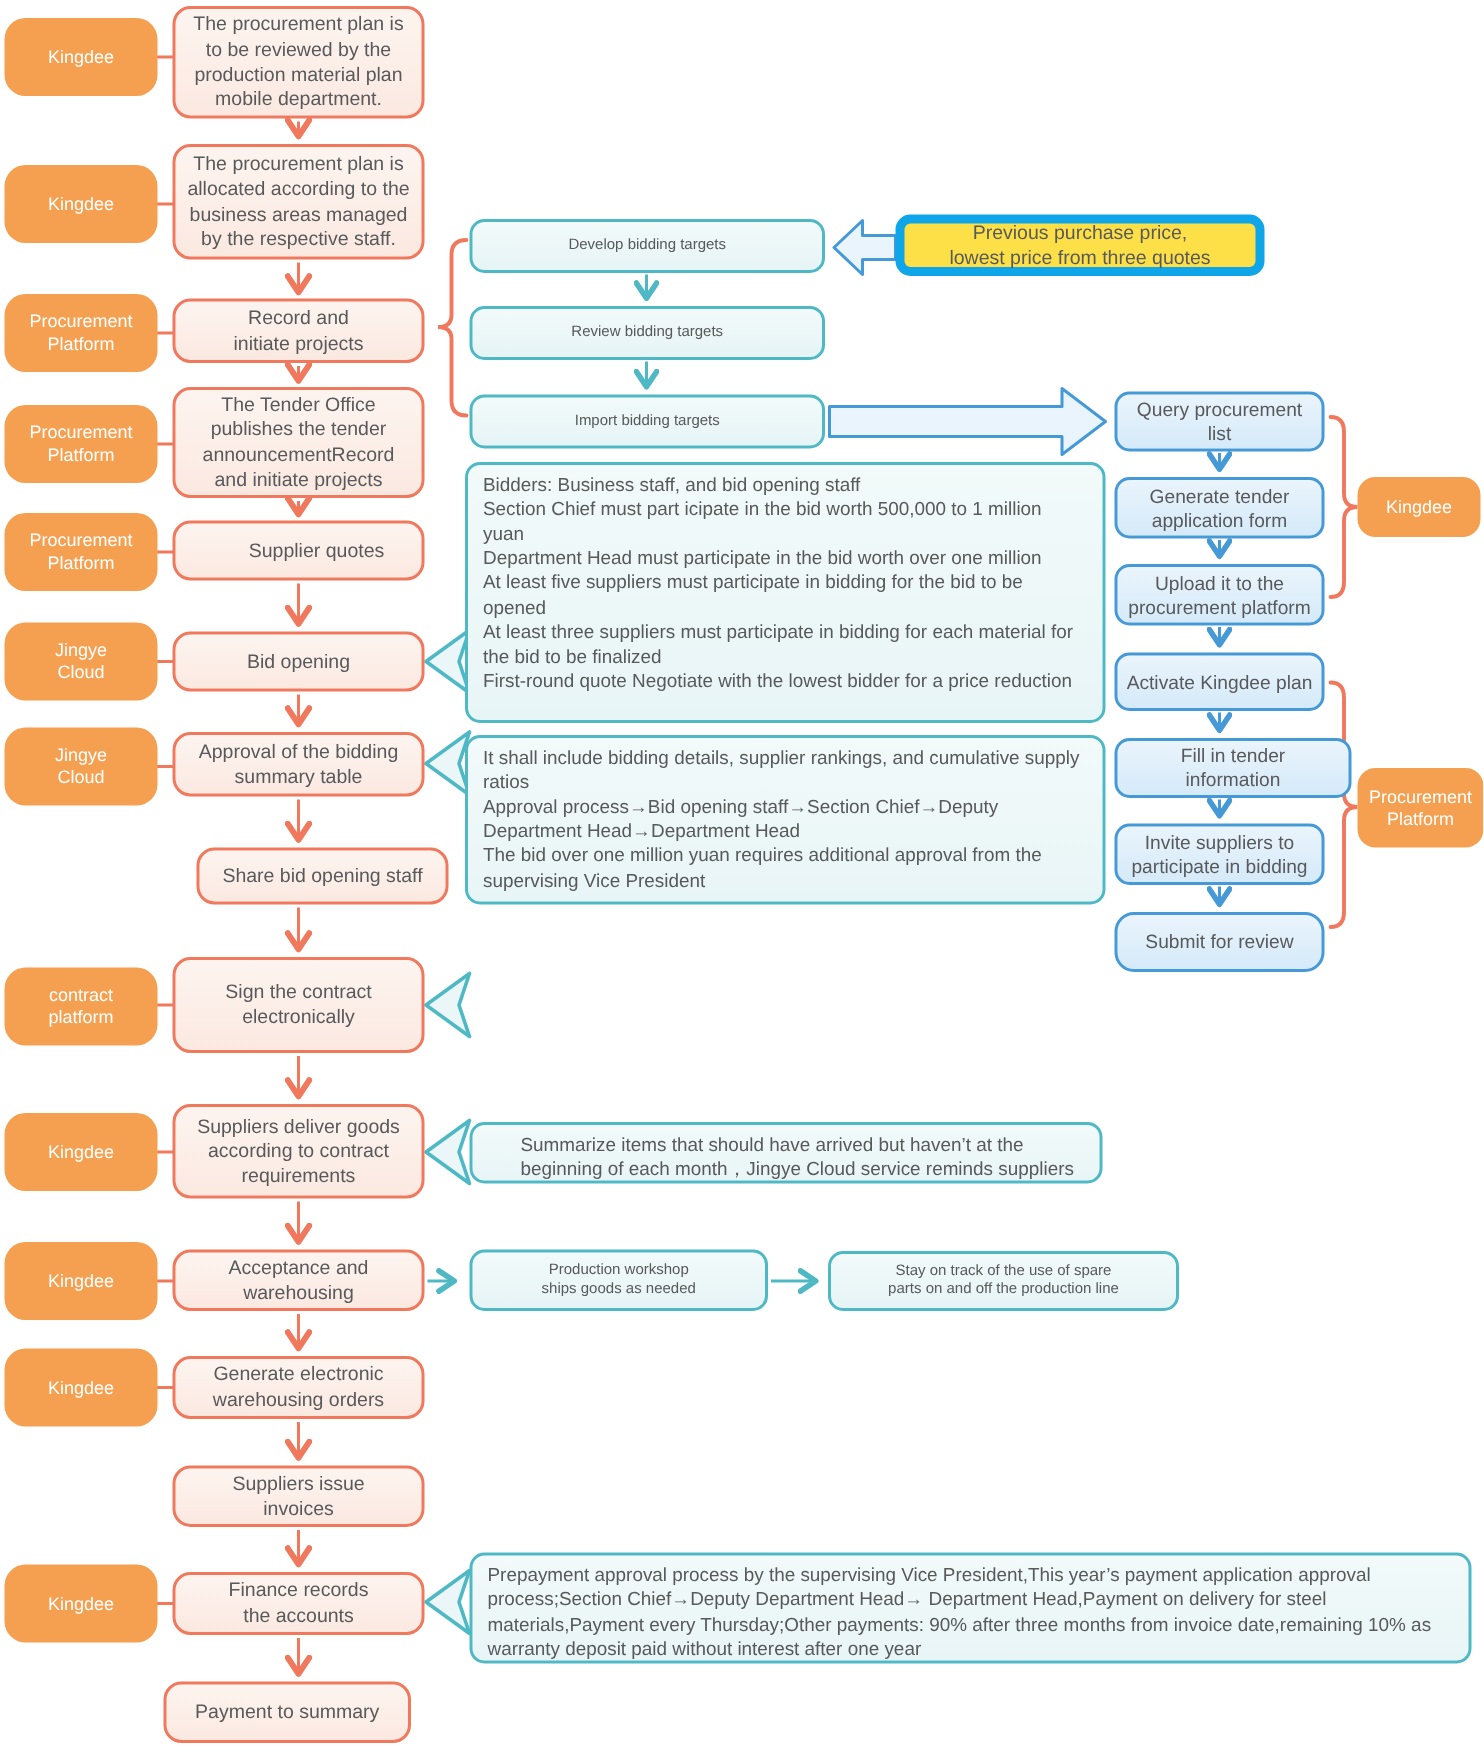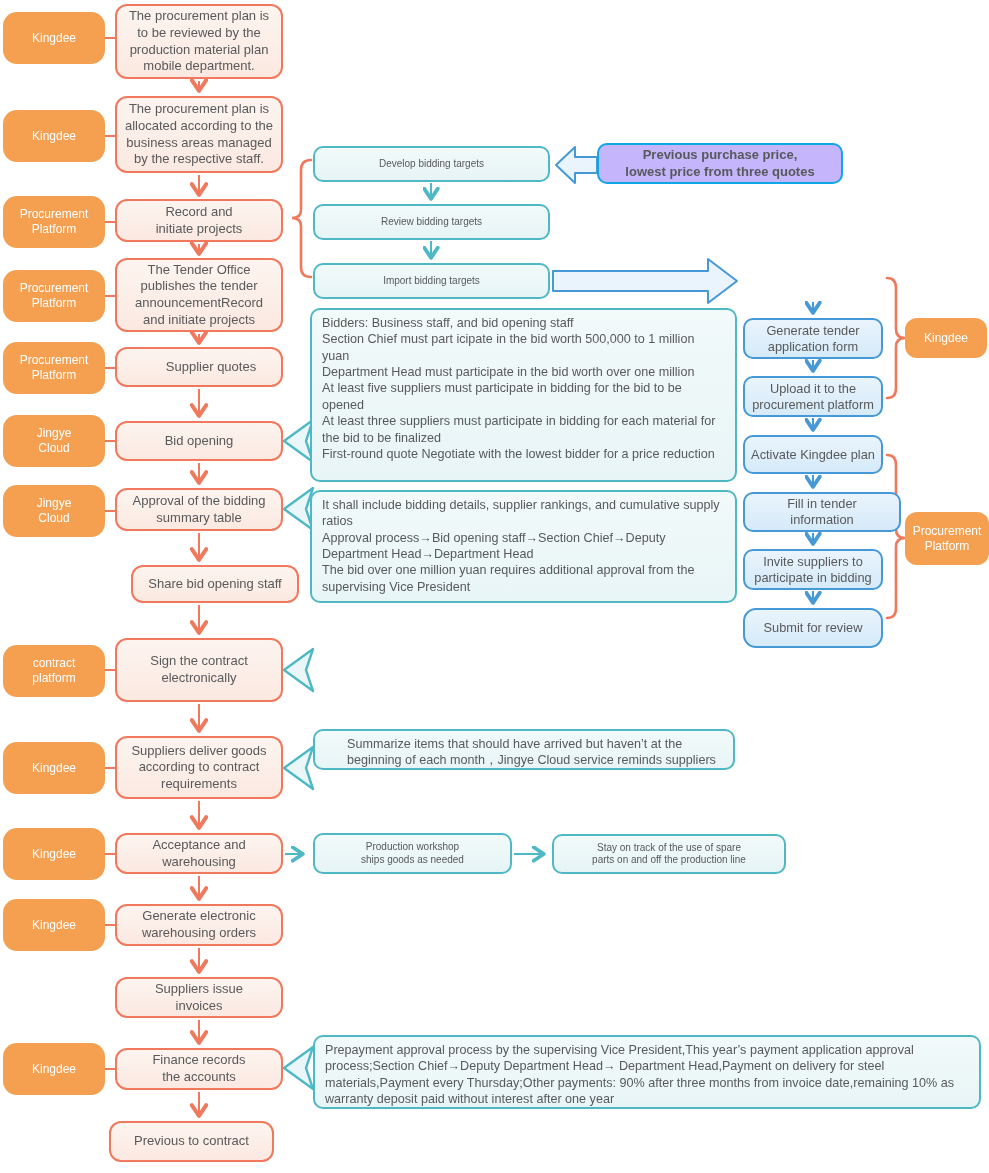--- a/index.html
+++ b/index.html
@@ -11,21 +11,21 @@
   .pre{white-space:pre-line;}
   .lbl{background:#F5A051;color:#ffffff;border-radius:14px;font-size:12px;line-height:1.25;}
   .pbox{background:linear-gradient(180deg,#FDF4EF,#FBE9E1);border:2px solid #F0785C;
         border-radius:12px;font-size:13px;line-height:1.28;padding:2px 6px;}
   .tbox{background:linear-gradient(180deg,#F2FAFA,#E6F4F5);border:2px solid #4EB9C5;
         border-radius:10px;font-size:10px;line-height:1.25;}
   .note{background:linear-gradient(180deg,#F2FAFA,#E8F5F6);border:2px solid #4EB9C5;
         border-radius:10px;font-size:12.6px;line-height:1.3;padding:5px 10px;text-align:left;}
   .bbox{background:linear-gradient(180deg,#EAF4FC,#D5EAF9);border:2px solid #4599D6;
         border-radius:10px;font-size:12.8px;line-height:1.25;padding:1px 2px;}
-  .src{background:#c4b5fd;border:2px solid #0ea5e9;border-radius:10px;font-size:13px;line-height:1.3;font-weight:bold;}
+  .src{background:#fde047;border:6px solid #0ea5e9;border-radius:10px;font-size:13px;line-height:1.3;}
 </style>
 </head>
 <body>
 
 <div class="canvas">
 
   <svg class="layer" width="989" height="1173" viewBox="0 0 989 1173">
     <defs>
       <marker id="mS" viewBox="0 0 10 10" refX="6.5" refY="5" markerWidth="9" markerHeight="9" orient="auto">
         <path d="M1,1 L7,5 L1,9" fill="none" stroke="#F0785C" stroke-width="2.2" stroke-linecap="round" stroke-linejoin="round"></path>
@@ -150,45 +150,47 @@
 according to contract
 requirements</div>
   <div class="abs flex pre pbox" style="left:115px;top:833px;width:168px;height:41px;">Acceptance and
 warehousing</div>
   <div class="abs flex pre pbox" style="left:115px;top:904px;width:168px;height:42px;">Generate electronic
 warehousing orders</div>
   <div class="abs flex pre pbox" style="left:115px;top:977px;width:168px;height:41px;">Suppliers issue
 invoices</div>
   <div class="abs flex pre pbox" style="left:115px;top:1048px;width:168px;height:42px;">Finance records
 the accounts</div>
-  <div class="abs flex pre pbox" style="left:109px;top:1121px;width:165px;height:41px;">Previous to contract</div>
+  <div class="abs flex pre pbox" style="left:109px;top:1121px;width:165px;height:41px;">Payment to summary</div>
 
   <div class="abs flex pre tbox" style="left:313px;top:146px;width:237px;height:36px;">Develop bidding targets</div>
   <div class="abs flex pre tbox" style="left:313px;top:204px;width:237px;height:36px;">Review bidding targets</div>
   <div class="abs flex pre tbox" style="left:313px;top:263px;width:237px;height:36px;">Import bidding targets</div>
 
   <div class="abs flex pre src" style="left:597px;top:143px;width:246px;height:41px;">Previous purchase price,
 lowest price from three quotes</div>
 
   <div class="abs pre note" style="left:310px;top:308px;width:427px;height:174px;">Bidders: Business staff, and bid opening staff
 Section Chief must part icipate in the bid worth 500,000 to 1 million yuan
 Department Head must participate in the bid worth over one million
 At least five suppliers must participate in bidding for the bid to be opened
 At least three suppliers must participate in bidding for each material for the bid to be finalized
 First-round quote Negotiate with the lowest bidder for a price reduction</div>
   <div class="abs pre note" style="left:310px;top:490px;width:427px;height:113px;">It shall include bidding details, supplier rankings, and cumulative supply ratios
 Approval process→Bid opening staff→Section Chief→Deputy Department Head→Department Head
 The bid over one million yuan requires additional approval from the supervising Vice President</div>
-  <div class="abs pre note" style="left:313px;top:729px;width:422px;height:41px;padding-left:32px;">Summarize items that should have arrived but haven’t at the beginning of each month，Jingye Cloud service reminds suppliers</div>
+  <div class="abs pre note" style="left:313px;top:748px;width:422px;height:41px;padding-left:32px;">Summarize items that should have arrived but haven’t at the beginning of each month，Jingye Cloud service reminds suppliers</div>
   <div class="abs flex pre tbox" style="left:313px;top:833px;width:199px;height:41px;">Production workshop
 ships goods as needed</div>
   <div class="abs flex pre tbox" style="left:552px;top:834px;width:234px;height:40px;">Stay on track of the use of spare
 parts on and off the production line</div>
   <div class="abs pre note" style="left:313px;top:1035px;width:668px;height:74px;">Prepayment approval process by the supervising Vice President,This year’s payment application approval process;Section Chief→Deputy Department Head→ Department Head,Payment on delivery for steel materials,Payment every Thursday;Other payments: 90% after three months from invoice date,remaining 10% as warranty deposit paid without interest after one year</div>
 
+  <div class="abs flex pre bbox" style="left:743px;top:261px;width:140px;height:40px;">Query procurement
+list</div>
   <div class="abs flex pre bbox" style="left:743px;top:318px;width:140px;height:41px;">Generate tender
 application form</div>
   <div class="abs flex pre bbox" style="left:743px;top:376px;width:140px;height:41px;">Upload it to the
 procurement platform</div>
   <div class="abs flex pre bbox" style="left:743px;top:435px;width:140px;height:39px;">Activate Kingdee plan</div>
   <div class="abs flex pre bbox" style="left:743px;top:492px;width:158px;height:40px;">Fill in tender
 information</div>
   <div class="abs flex pre bbox" style="left:743px;top:549px;width:140px;height:41px;">Invite suppliers to
 participate in bidding</div>
   <div class="abs flex pre bbox" style="left:743px;top:608px;width:140px;height:40px;border-radius:13px;">Submit for review</div>

